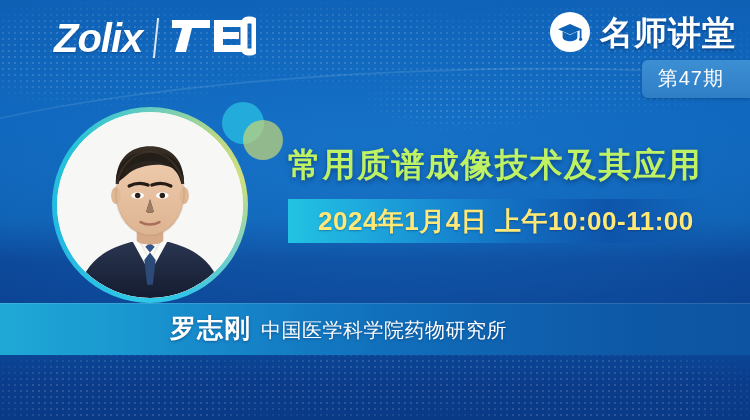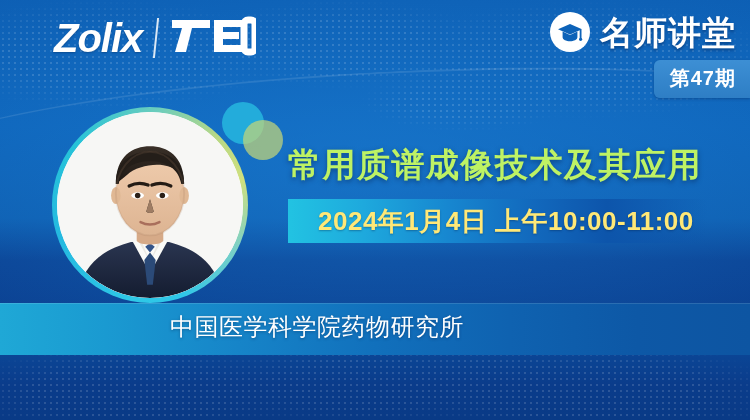--- a/index.html
+++ b/index.html
@@ -112,22 +112,22 @@
   .brand-text{
     color:#ffffff;
     font-size:33px;font-weight:700;line-height:1;
     letter-spacing:1px;
     text-shadow:0 2px 3px rgba(0,30,80,.45);
   }
   .issue-badge{
     position:absolute;right:0;top:60px;
     background:linear-gradient(180deg,#3d8fd4 0%,#2e7ec5 100%);
     color:#ffffff;
-    font-size:20px;font-weight:700;
-    padding:5px 14px 6px 16px;
+    font-size:20px;font-weight:400;
+    padding:5px 26px 6px 16px;
     border-radius:6px 0 0 6px;
     letter-spacing:1px;
     box-shadow:0 1px 3px rgba(0,20,60,.3);
   }
 
   
   .portrait-wrap{
     position:absolute;left:52px;top:107px;
     width:196px;height:196px;border-radius:50%;
     padding:5px;
@@ -185,21 +185,21 @@
   .speaker-row{
     position:absolute;left:170px;top:311px;
     display:flex;align-items:baseline;gap:10px;
     white-space:nowrap;
   }
   .speaker-name{
     color:#ffffff;font-size:26px;font-weight:700;letter-spacing:1px;
     text-shadow:0 1px 3px rgba(0,30,70,.4);
   }
   .speaker-org{
-    color:#ffffff;font-size:24px;font-weight:400;letter-spacing:.5px;
+    color:#ffffff;font-size:20px;font-weight:400;letter-spacing:.5px;
     text-shadow:0 1px 3px rgba(0,30,70,.4);
   }
 
   
   .bottom-band{
     position:absolute;left:0;right:0;top:355px;height:65px;
     background:linear-gradient(180deg,#0b4595 0%,#0a3c8b 45%,#093madd 100%);
     background:linear-gradient(180deg,#0b4595 0%,#0a3c8b 45%,#093a86 100%);
   }
 </style>
@@ -310,16 +310,17 @@
   </div>
 
   <div class="title">常用质谱成像技术及其应用</div>
 
   <div class="date-bar">
     <span class="date-text">2024年1月4日 上午10:00-11:00</span>
   </div>
 
   <div class="speaker-band"></div>
   <div class="speaker-row">
+    <span class="speaker-name">罗志刚</span>
     <span class="speaker-org">中国医学科学院药物研究所</span>
   </div>
 
 </div>
 
 </body></html>

